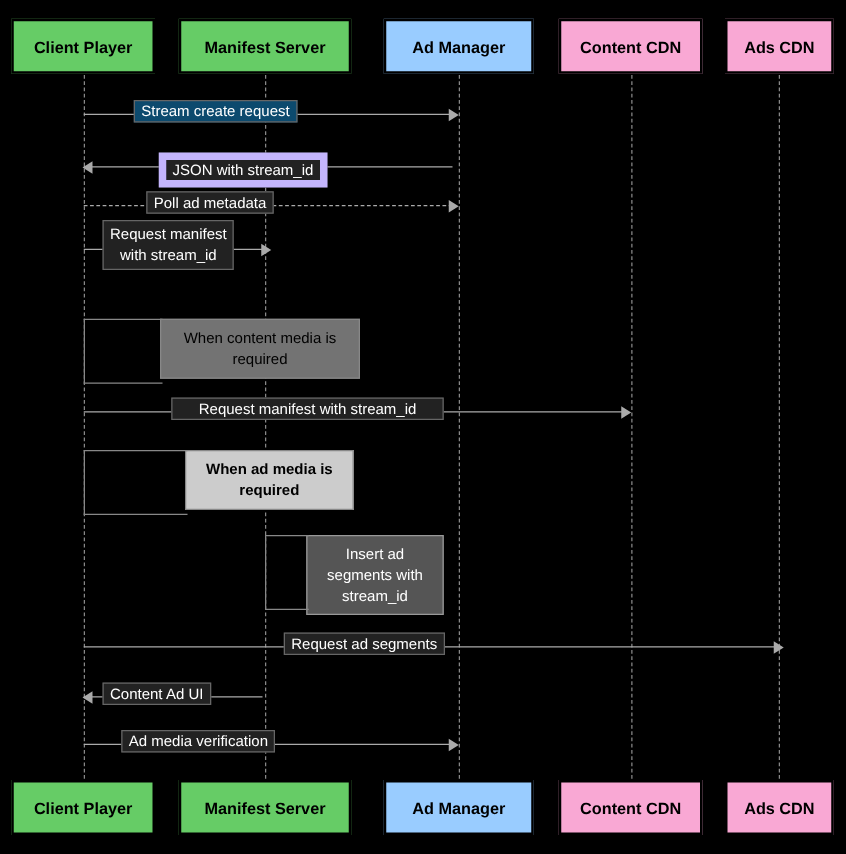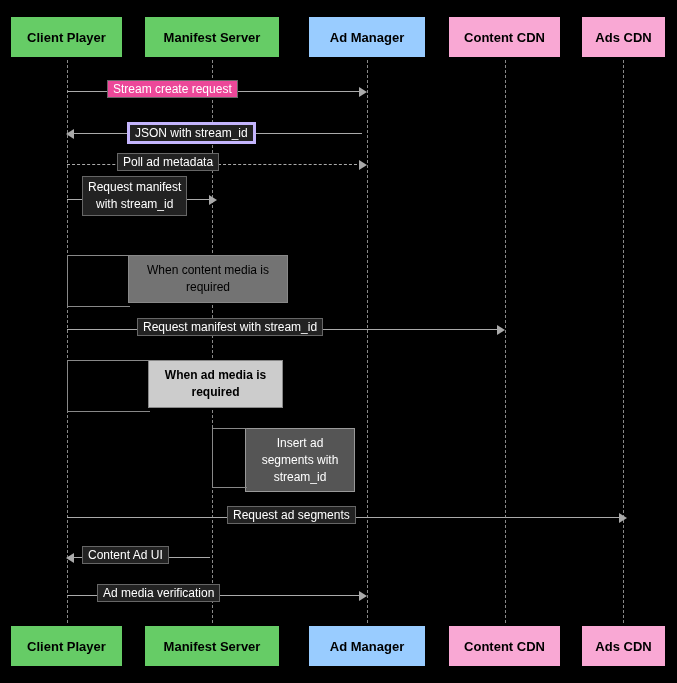--- a/index.html
+++ b/index.html
@@ -77,27 +77,27 @@
 
   <div class="lifeline" style="left:67px;"></div>
   <div class="lifeline" style="left:212px;"></div>
   <div class="lifeline" style="left:367px;"></div>
   <div class="lifeline" style="left:505px;"></div>
   <div class="lifeline" style="left:623px;"></div>
 
   <div style="position:absolute;top:82px;left:67px;width:300px;height:20px;">
     <div style="position:absolute;top:9px;left:0;width:295px;height:1px;background:#aaa;"></div>
     <div style="position:absolute;top:5px;right:0px;border-left:8px solid #aaa;border-top:5px solid transparent;border-bottom:5px solid transparent;"></div>
-    <div style="position:absolute;top:-2px;left:40px;background:#ec4899;color:#fff;border:1px solid #666;padding:1px 5px;font-size:12px;white-space:nowrap;">Stream create request</div>
+    <div style="position:absolute;top:-2px;left:40px;background:#0c4a6e;color:#fff;border:1px solid #666;padding:1px 5px;font-size:12px;white-space:nowrap;">Stream create request</div>
   </div>
 
   <div style="position:absolute;top:124px;left:67px;width:300px;height:20px;">
     <div style="position:absolute;top:9px;left:0;width:295px;height:1px;background:#aaa;"></div>
     <div style="position:absolute;top:5px;left:-1px;border-right:8px solid #aaa;border-top:5px solid transparent;border-bottom:5px solid transparent;"></div>
-    <div style="position:absolute;top:-2px;left:60px;background:#222;color:#fff;border:3px solid #c4b5fd;padding:1px 5px;font-size:12px;white-space:nowrap;">JSON with stream_id</div>
+    <div style="position:absolute;top:-2px;left:60px;background:#222;color:#fff;border:6px solid #c4b5fd;padding:1px 5px;font-size:12px;white-space:nowrap;">JSON with stream_id</div>
   </div>
 
   <div style="position:absolute;top:155px;left:67px;width:300px;height:20px;">
     <div style="position:absolute;top:9px;left:0;width:295px;height:0;border-top:1px dashed #aaa;"></div>
     <div style="position:absolute;top:5px;right:0px;border-left:8px solid #aaa;border-top:5px solid transparent;border-bottom:5px solid transparent;"></div>
     <div style="position:absolute;top:-2px;left:50px;background:#222;color:#fff;border:1px solid #666;padding:1px 5px;font-size:12px;white-space:nowrap;">Poll ad metadata</div>
   </div>
 
   <div style="position:absolute;top:190px;left:67px;width:150px;height:20px;">
     <div style="position:absolute;top:9px;left:0;width:145px;height:1px;background:#aaa;"></div>
@@ -108,21 +108,21 @@
   <div style="position:absolute;left:128px;top:255px;width:160px;background:#737373;border:1px solid #888;color:#000;font-size:12px;text-align:center;padding:6px 8px;line-height:1.4;">
     <span>When content media
 is required</span>
   </div>
 
   <div style="position:absolute;left:67px;top:255px;width:63px;height:52px;border:1px solid #888;border-right:none;"></div>
 
   <div style="position:absolute;top:320px;left:67px;width:438px;height:20px;">
     <div style="position:absolute;top:9px;left:0;width:433px;height:1px;background:#aaa;"></div>
     <div style="position:absolute;top:5px;right:0px;border-left:8px solid #aaa;border-top:5px solid transparent;border-bottom:5px solid transparent;"></div>
-    <div style="position:absolute;top:-2px;left:70px;background:#222;color:#fff;border:1px solid #666;padding:1px 5px;font-size:12px;white-space:nowrap;">Request manifest
+    <div style="position:absolute;top:-2px;left:70px;background:#222;color:#fff;border:1px solid #666;padding:1px 21px;font-size:12px;white-space:nowrap;">Request manifest
 with stream_id</div>
   </div>
 
   <div style="position:absolute;left:148px;top:360px;width:135px;background:#cccccc;border:1px solid #888;color:#000;font-size:12px;text-align:center;padding:6px 8px;line-height:1.4;font-weight:bold;">
     <span>When ad media
 is required</span>
   </div>
 
   <div style="position:absolute;left:67px;top:360px;width:83px;height:52px;border:1px solid #888;border-right:none;"></div>
 

